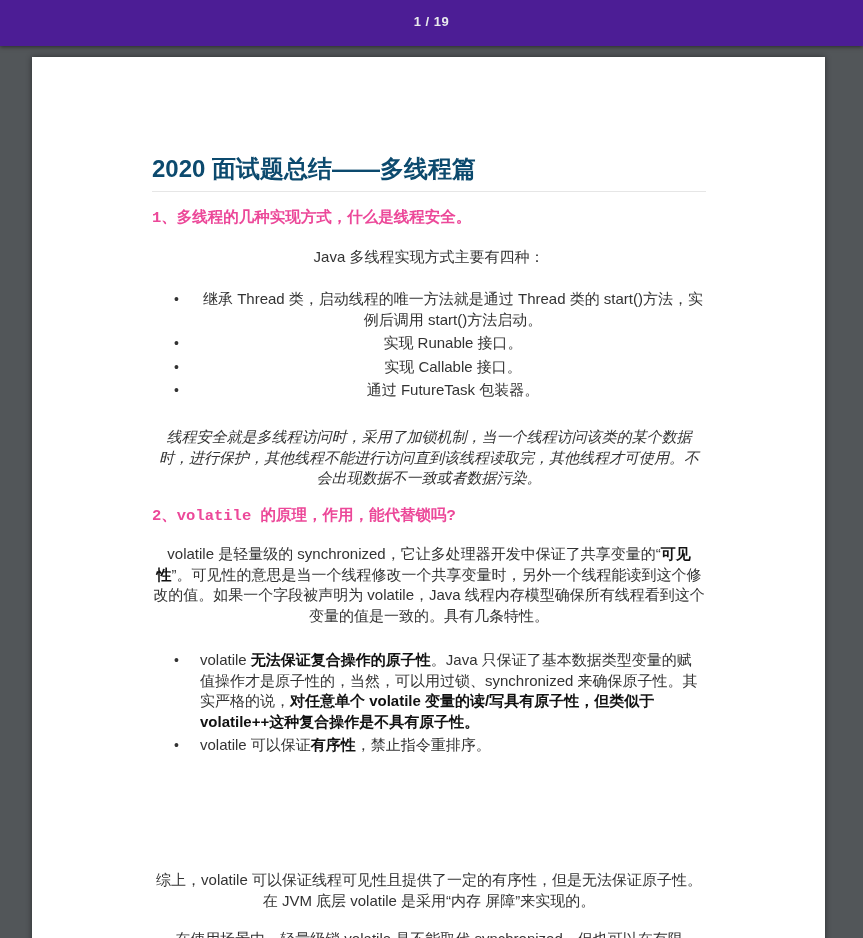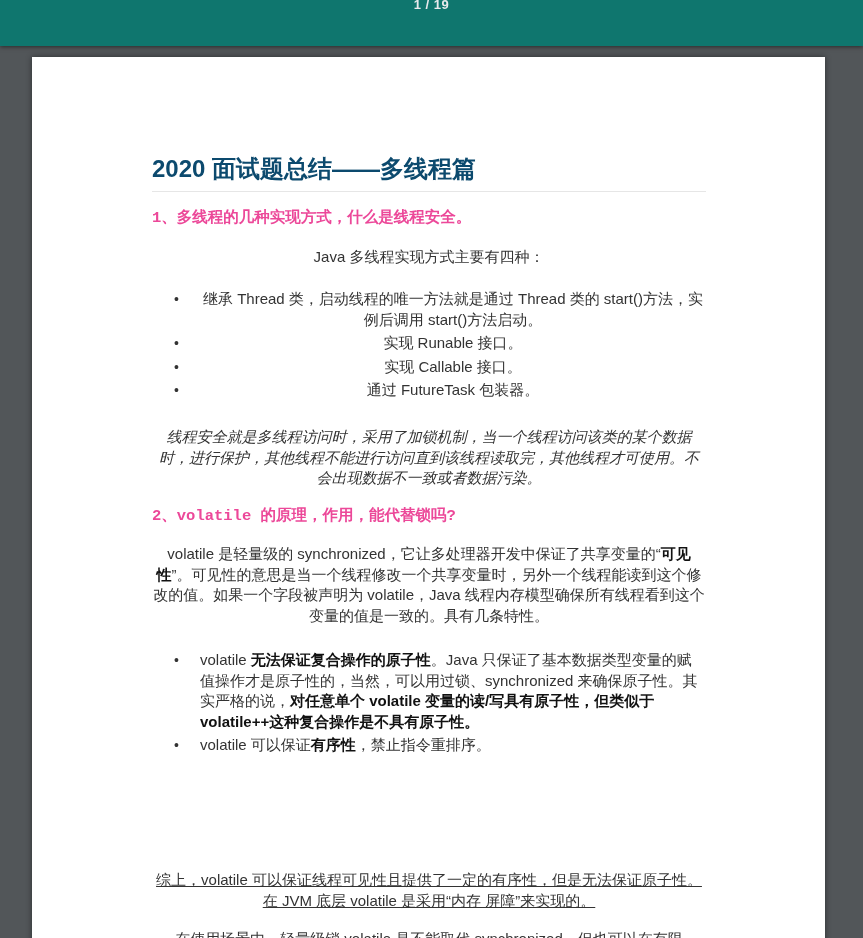--- a/index.html
+++ b/index.html
@@ -4,24 +4,24 @@
 <style>
   html, body { margin:0; padding:0; }
   body {
     width:863px; height:938px; overflow:hidden;
     background:#525659;
     font-family: "Liberation Sans", "DejaVu Sans", sans-serif;
     position:relative;
   }
   .toolbar {
     position:absolute; left:0; top:0; width:863px; height:46px;
-    background:#0f766e;
+    background:#4c1d95;
     box-shadow: 0 1px 4px rgba(0,0,0,0.5);
     z-index:2;
-    display:flex; justify-content:center;
+    display:flex; align-items:center; justify-content:center;
   }
   .page-indicator {
     color:#e8eaed; font-size:13px; font-weight:bold; letter-spacing:0.5px;
     margin-top:-3px;
   }
   .viewer {
     position:absolute; left:0; top:46px; width:863px; height:892px;
     background:#525659;
   }
   .page {
@@ -88,19 +88,19 @@
 
       <h2 style="top:448px;">2、volatile 的原理，作用，能代替锁吗?</h2>
 
       <p style="top:487px;"><span>volatile 是轻量级的 synchronized，它让多处理器开发中保证了共享变量的“</span><b>可见性</b><span>”。可见性的意思是当一个线程修改一个共享变量时，另外一个线程能读到这个修改的值。如果一个字段被声明为 volatile，Java 线程内存模型确保所有线程看到这个变量的值是一致的。具有几条特性。</span></p>
 
       <ul style="top:593px;">
         <li><span>volatile </span><b>无法保证复合操作的原子性</b><span>。Java 只保证了基本数据类型变量的赋值操作才是原子性的，当然，可以用过锁、synchronized 来确保原子性。其实严格的说，</span><b>对任意单个 volatile 变量的读/写具有原子性，但类似于 volatile++这种复合操作是不具有原子性。</b></li>
         <li><span>volatile 可以保证</span><b>有序性</b><span>，禁止指令重排序。</span></li>
       </ul>
 
-      <p style="top:813px;text-decoration:underline;">综上，volatile 可以保证线程可见性且提供了一定的有序性，但是无法保证原子性。在 JVM 底层 volatile 是采用“内存 屏障”来实现的。</p>
+      <p style="top:813px;">综上，volatile 可以保证线程可见性且提供了一定的有序性，但是无法保证原子性。在 JVM 底层 volatile 是采用“内存 屏障”来实现的。</p>
 
       <p style="top:872px; white-space:nowrap; overflow:hidden;">在使用场景中，轻量级锁 volatile 是不能取代 synchronized，但也可以在有限</p>
 
     </div>
   </div>
 </div>
 
 </body></html>

